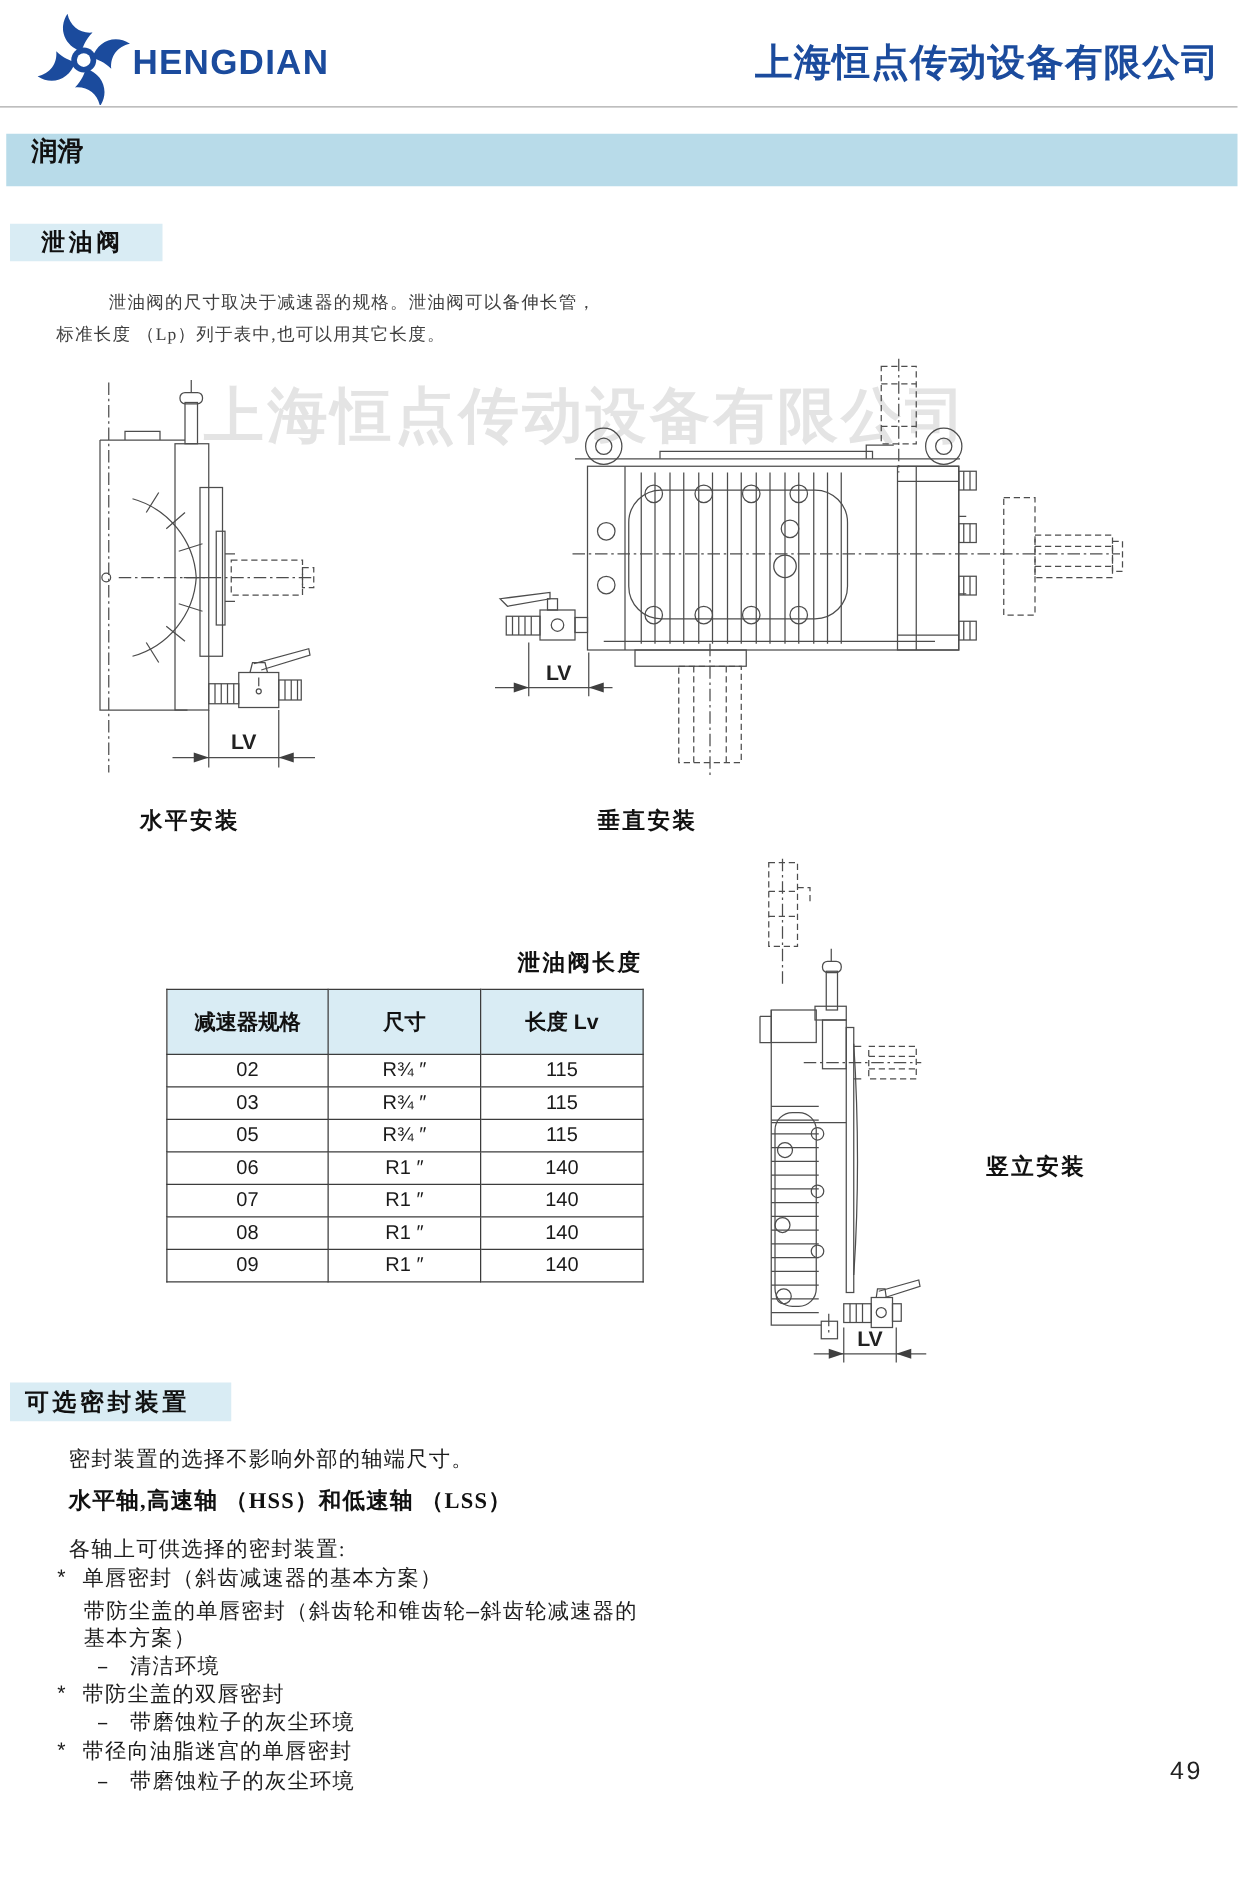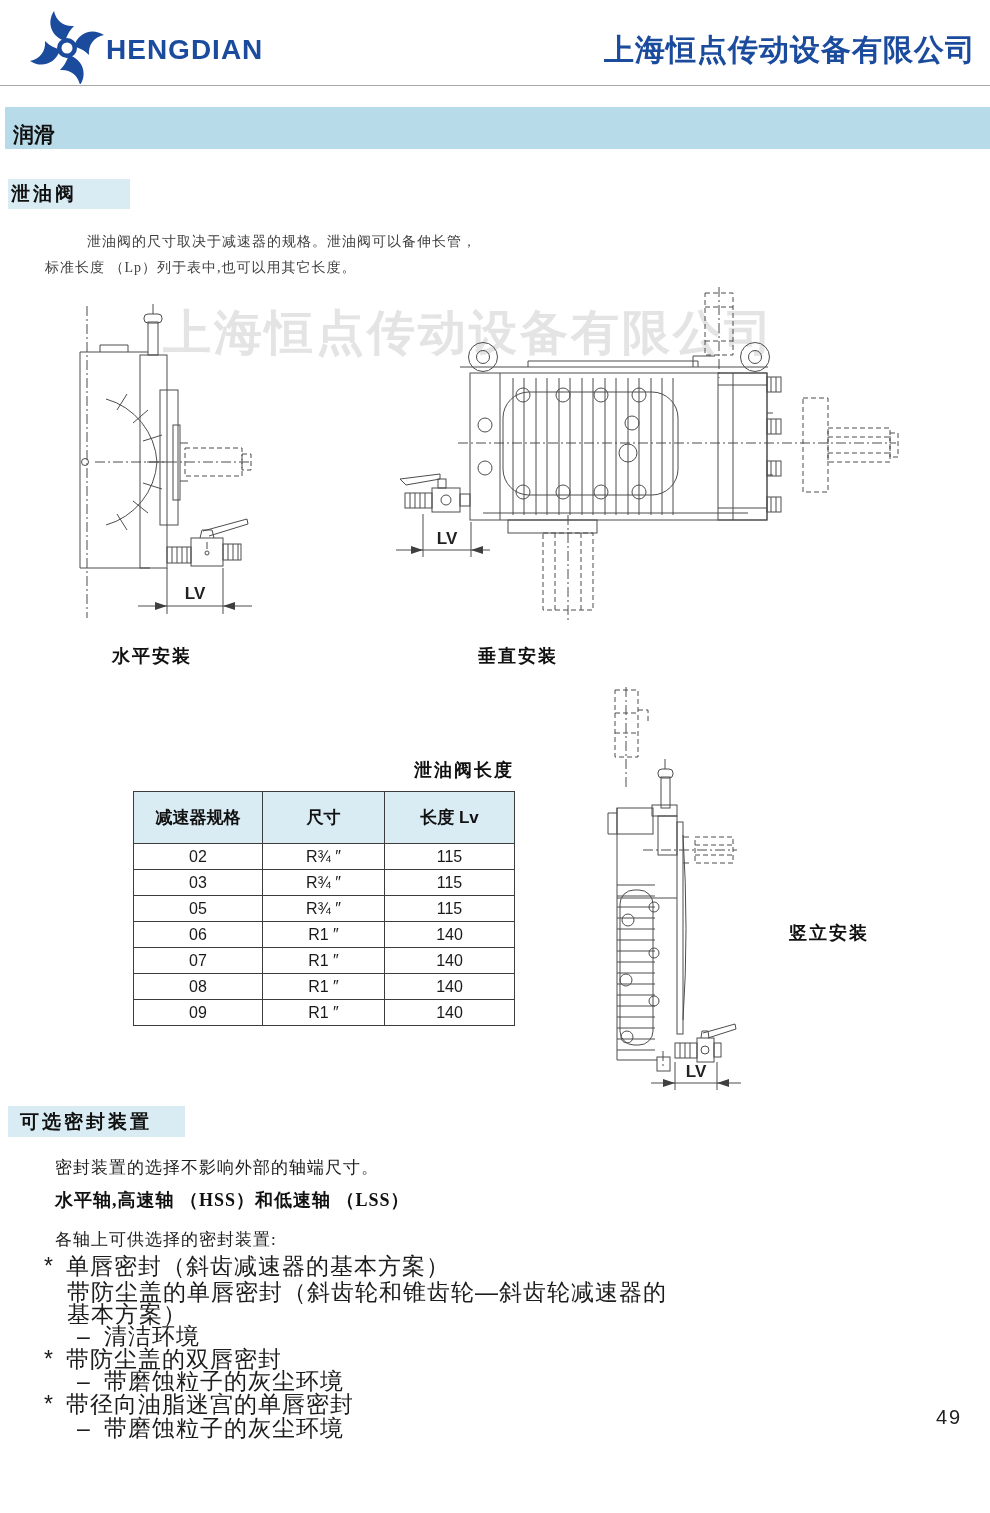--- a/index.html
+++ b/index.html
@@ -10,25 +10,25 @@
   
   .hdr-rule{position:absolute;left:0;top:85px;width:990px;height:1px;background:#a9a9a9}
   .logo-wrap{position:absolute;left:30px;top:10px;width:74px;height:74px}
   .logo-text{position:absolute;left:106px;top:34px;font-size:28px;font-weight:600;
              letter-spacing:1px;color:#1b4b9d}
   .company{position:absolute;right:14px;top:30px;font-size:30px;font-weight:700;
            color:#1b4b9d;font-family:"Liberation Serif",serif;letter-spacing:1px}
 
   
   .bar-lube{position:absolute;left:5px;top:107px;width:985px;height:42px;background:#b8dbe9;
-            display:flex;align-items:flex-end;padding-left:8px;font-size:21px;font-weight:700;color:#111}
+            display:flex;align-items:flex-start;padding-left:20px;font-size:21px;font-weight:700;color:#111}
   .box-blue{position:absolute;background:#d9ecf4;display:flex;align-items:center;
             font-weight:700;color:#111}
   .box-drain{left:8px;top:179px;width:122px;height:30px;font-size:19px;
-             letter-spacing:3px;padding-left:3px}
+             letter-spacing:3px;padding-left:25px}
   .box-seals{left:8px;top:1106px;width:177px;height:31px;font-size:19px;
              letter-spacing:3px;padding-left:12px}
 
   .para{position:absolute;font-family:Liberation Serif, serif;font-size:14px;
         color:#404040;letter-spacing:1px;white-space:nowrap}
 
   .watermark{position:absolute;left:163px;top:301px;font-size:48px;letter-spacing:3px;
              color:#e4e4e4;white-space:nowrap;z-index:0;font-weight:600}
 
   .fig-label{position:absolute;font-size:18px;font-weight:700;color:#111;letter-spacing:2px;z-index:2}
@@ -48,21 +48,21 @@
                table-layout:fixed;z-index:2;background:#fff}
   .valve-table th,.valve-table td{border:1px solid #3c3c3c;text-align:center;vertical-align:middle}
   .valve-table th{height:52px;background:#d9ecf4;font-size:17px;font-weight:700;color:#111}
   .valve-table td{height:26px;font-size:16px;color:#1a1a1a}
 
   
   .stext{position:absolute;font-family:"Liberation Serif",serif;font-size:17px;
          color:#1c1c1c;letter-spacing:1px;white-space:nowrap}
   .sbold{position:absolute;font-family:Liberation Serif, serif;font-size:18px;
          font-weight:700;color:#111;letter-spacing:1px;white-space:nowrap}
-  .seal-line{position:absolute;font-family:Liberation Sans, sans-serif;font-size:23px;
+  .seal-line{position:absolute;font-family:Liberation Mono, monospace;font-size:17px;
              color:#1c1c1c;letter-spacing:1px;white-space:nowrap}
   .li-b{left:44px}.li-b .mk{display:inline-block;width:22px}
   .li-c{left:67px}
   .li-d{left:77px}.li-d .mk{display:inline-block;width:27px}
 
   .pagenum{position:absolute;left:936px;top:1406px;font-size:20px;letter-spacing:2px;color:#222}
 </style>
 </head>
 <body>
 

